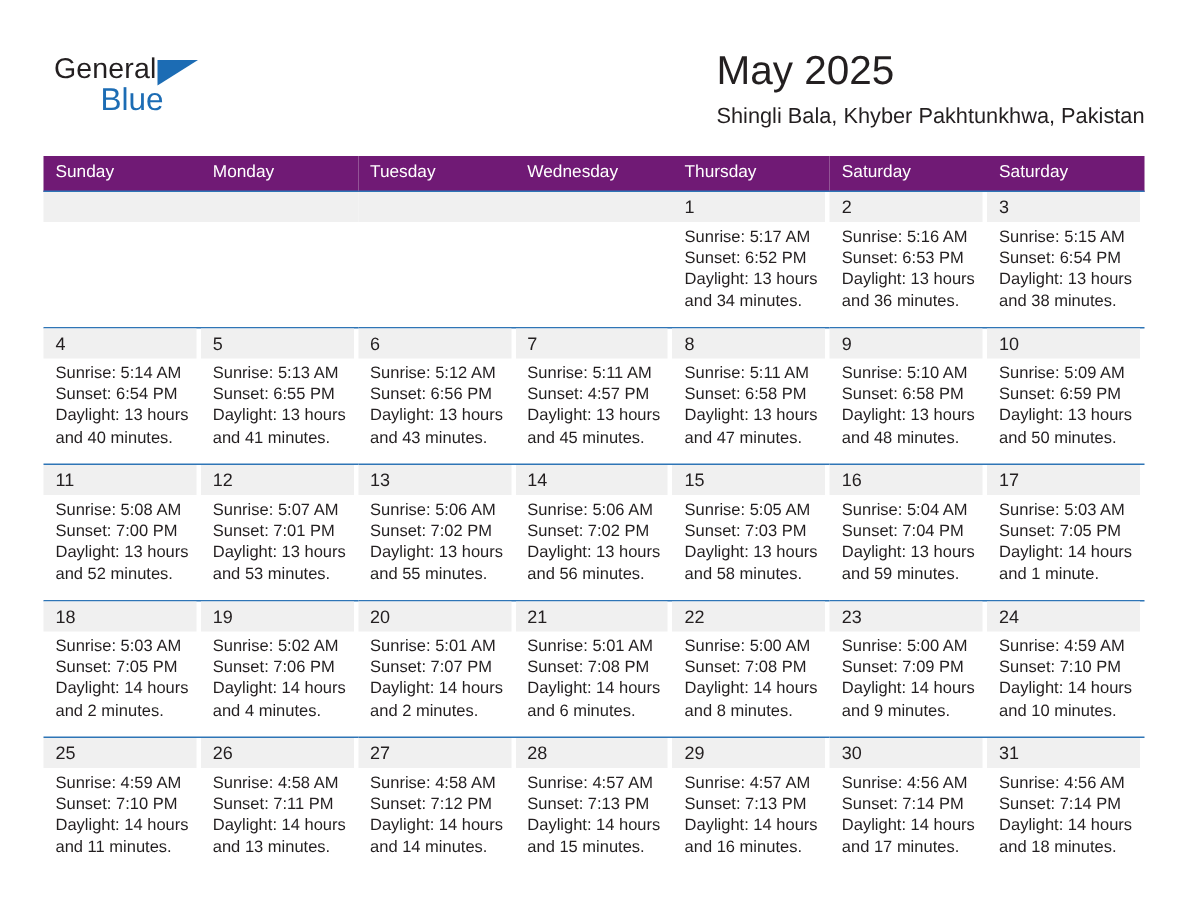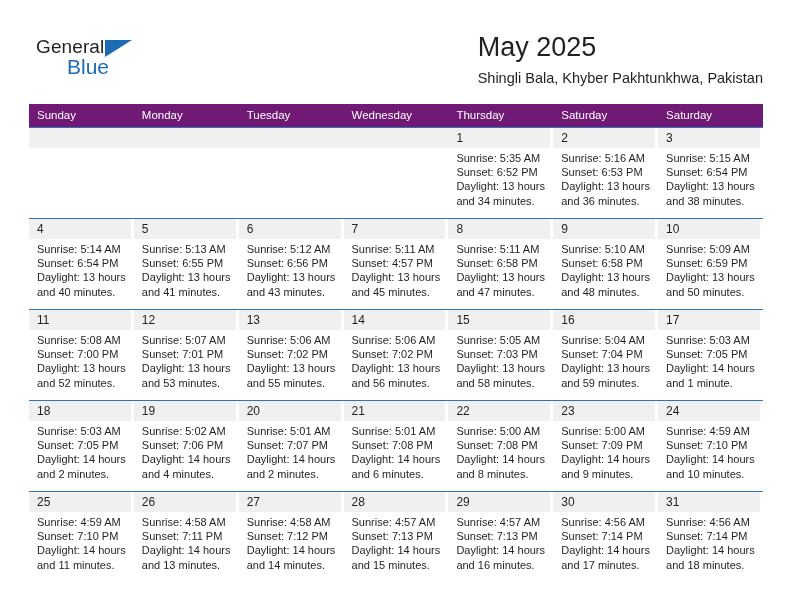--- a/index.html
+++ b/index.html
@@ -211,21 +211,21 @@
           </td>
           <td class="empty-cell">
             <div class="cell-inner">
               <div class="daynum"></div>
             </div>
           </td>
           <td class="filled">
             <div class="cell-inner">
               <div class="daynum">1</div>
               <div class="lines">
-                <div>Sunrise: 5:35 AM</div>
+                <div>Sunrise: 5:17 AM</div>
                 <div>Sunset: 6:52 PM</div>
                 <div>Daylight: 13 hours</div>
                 <div>and 34 minutes.</div>
               </div>
             </div>
           </td>
           <td class="filled">
             <div class="cell-inner">
               <div class="daynum">2</div>
               <div class="lines">

